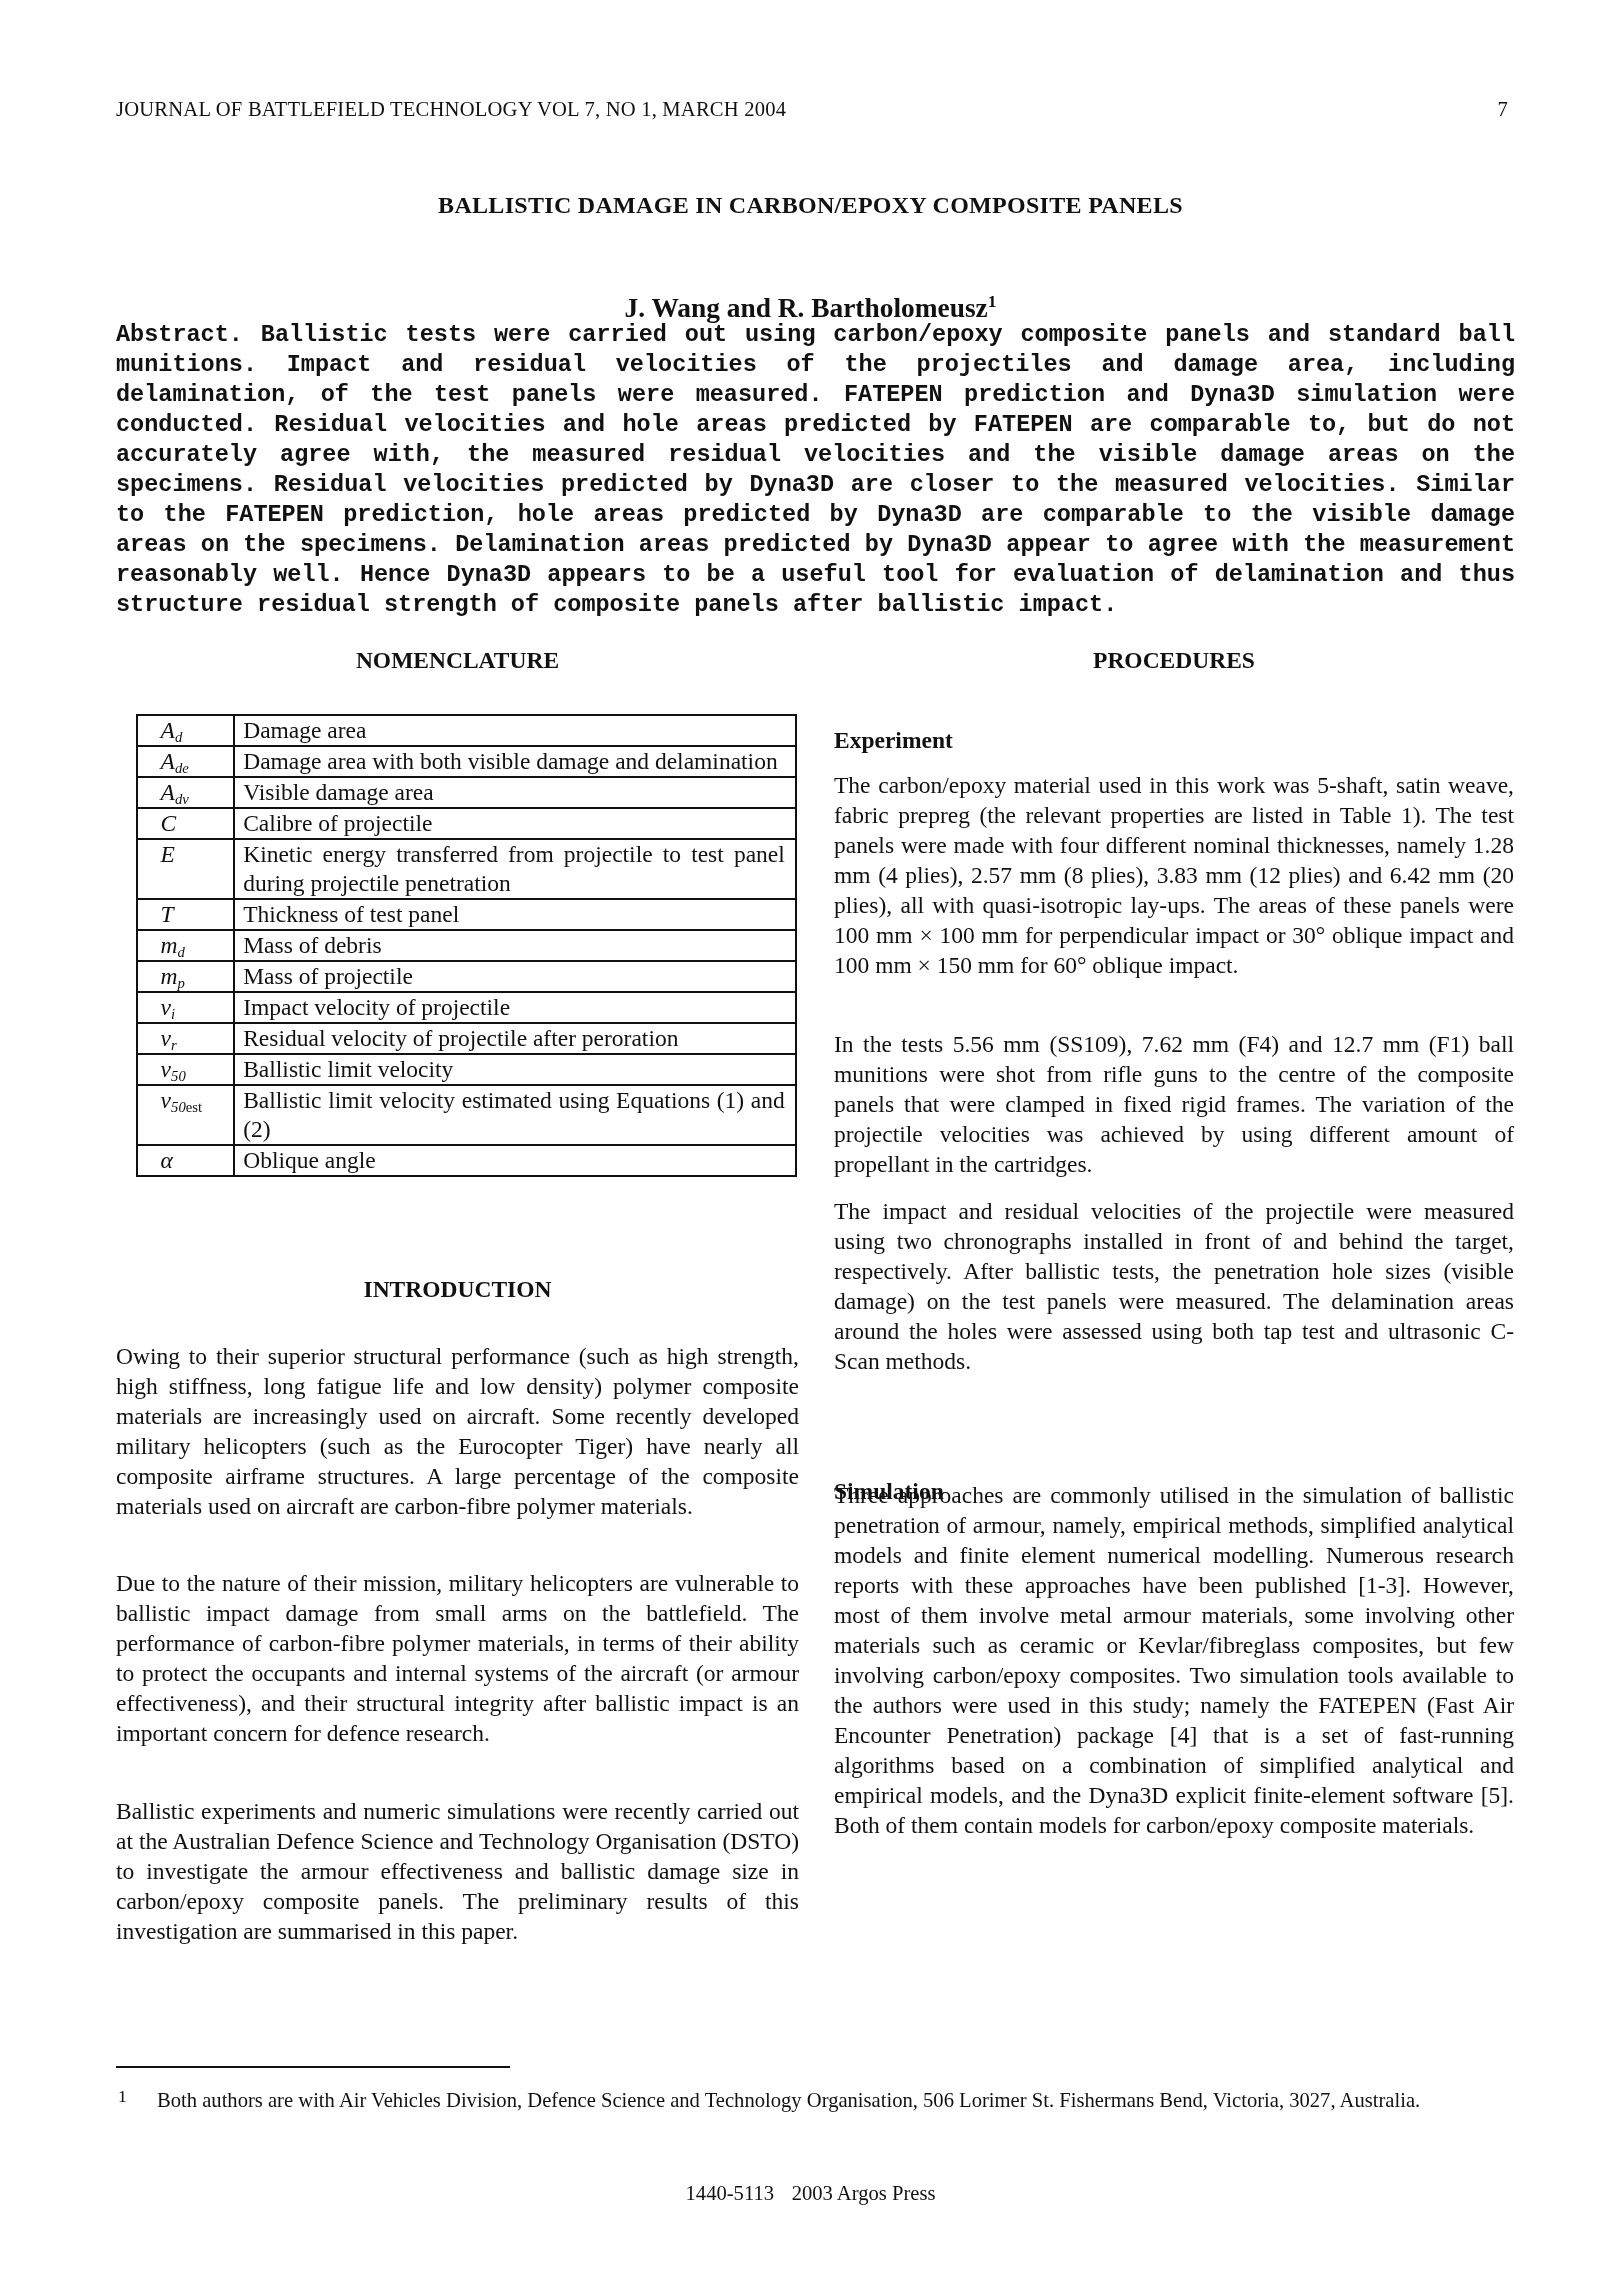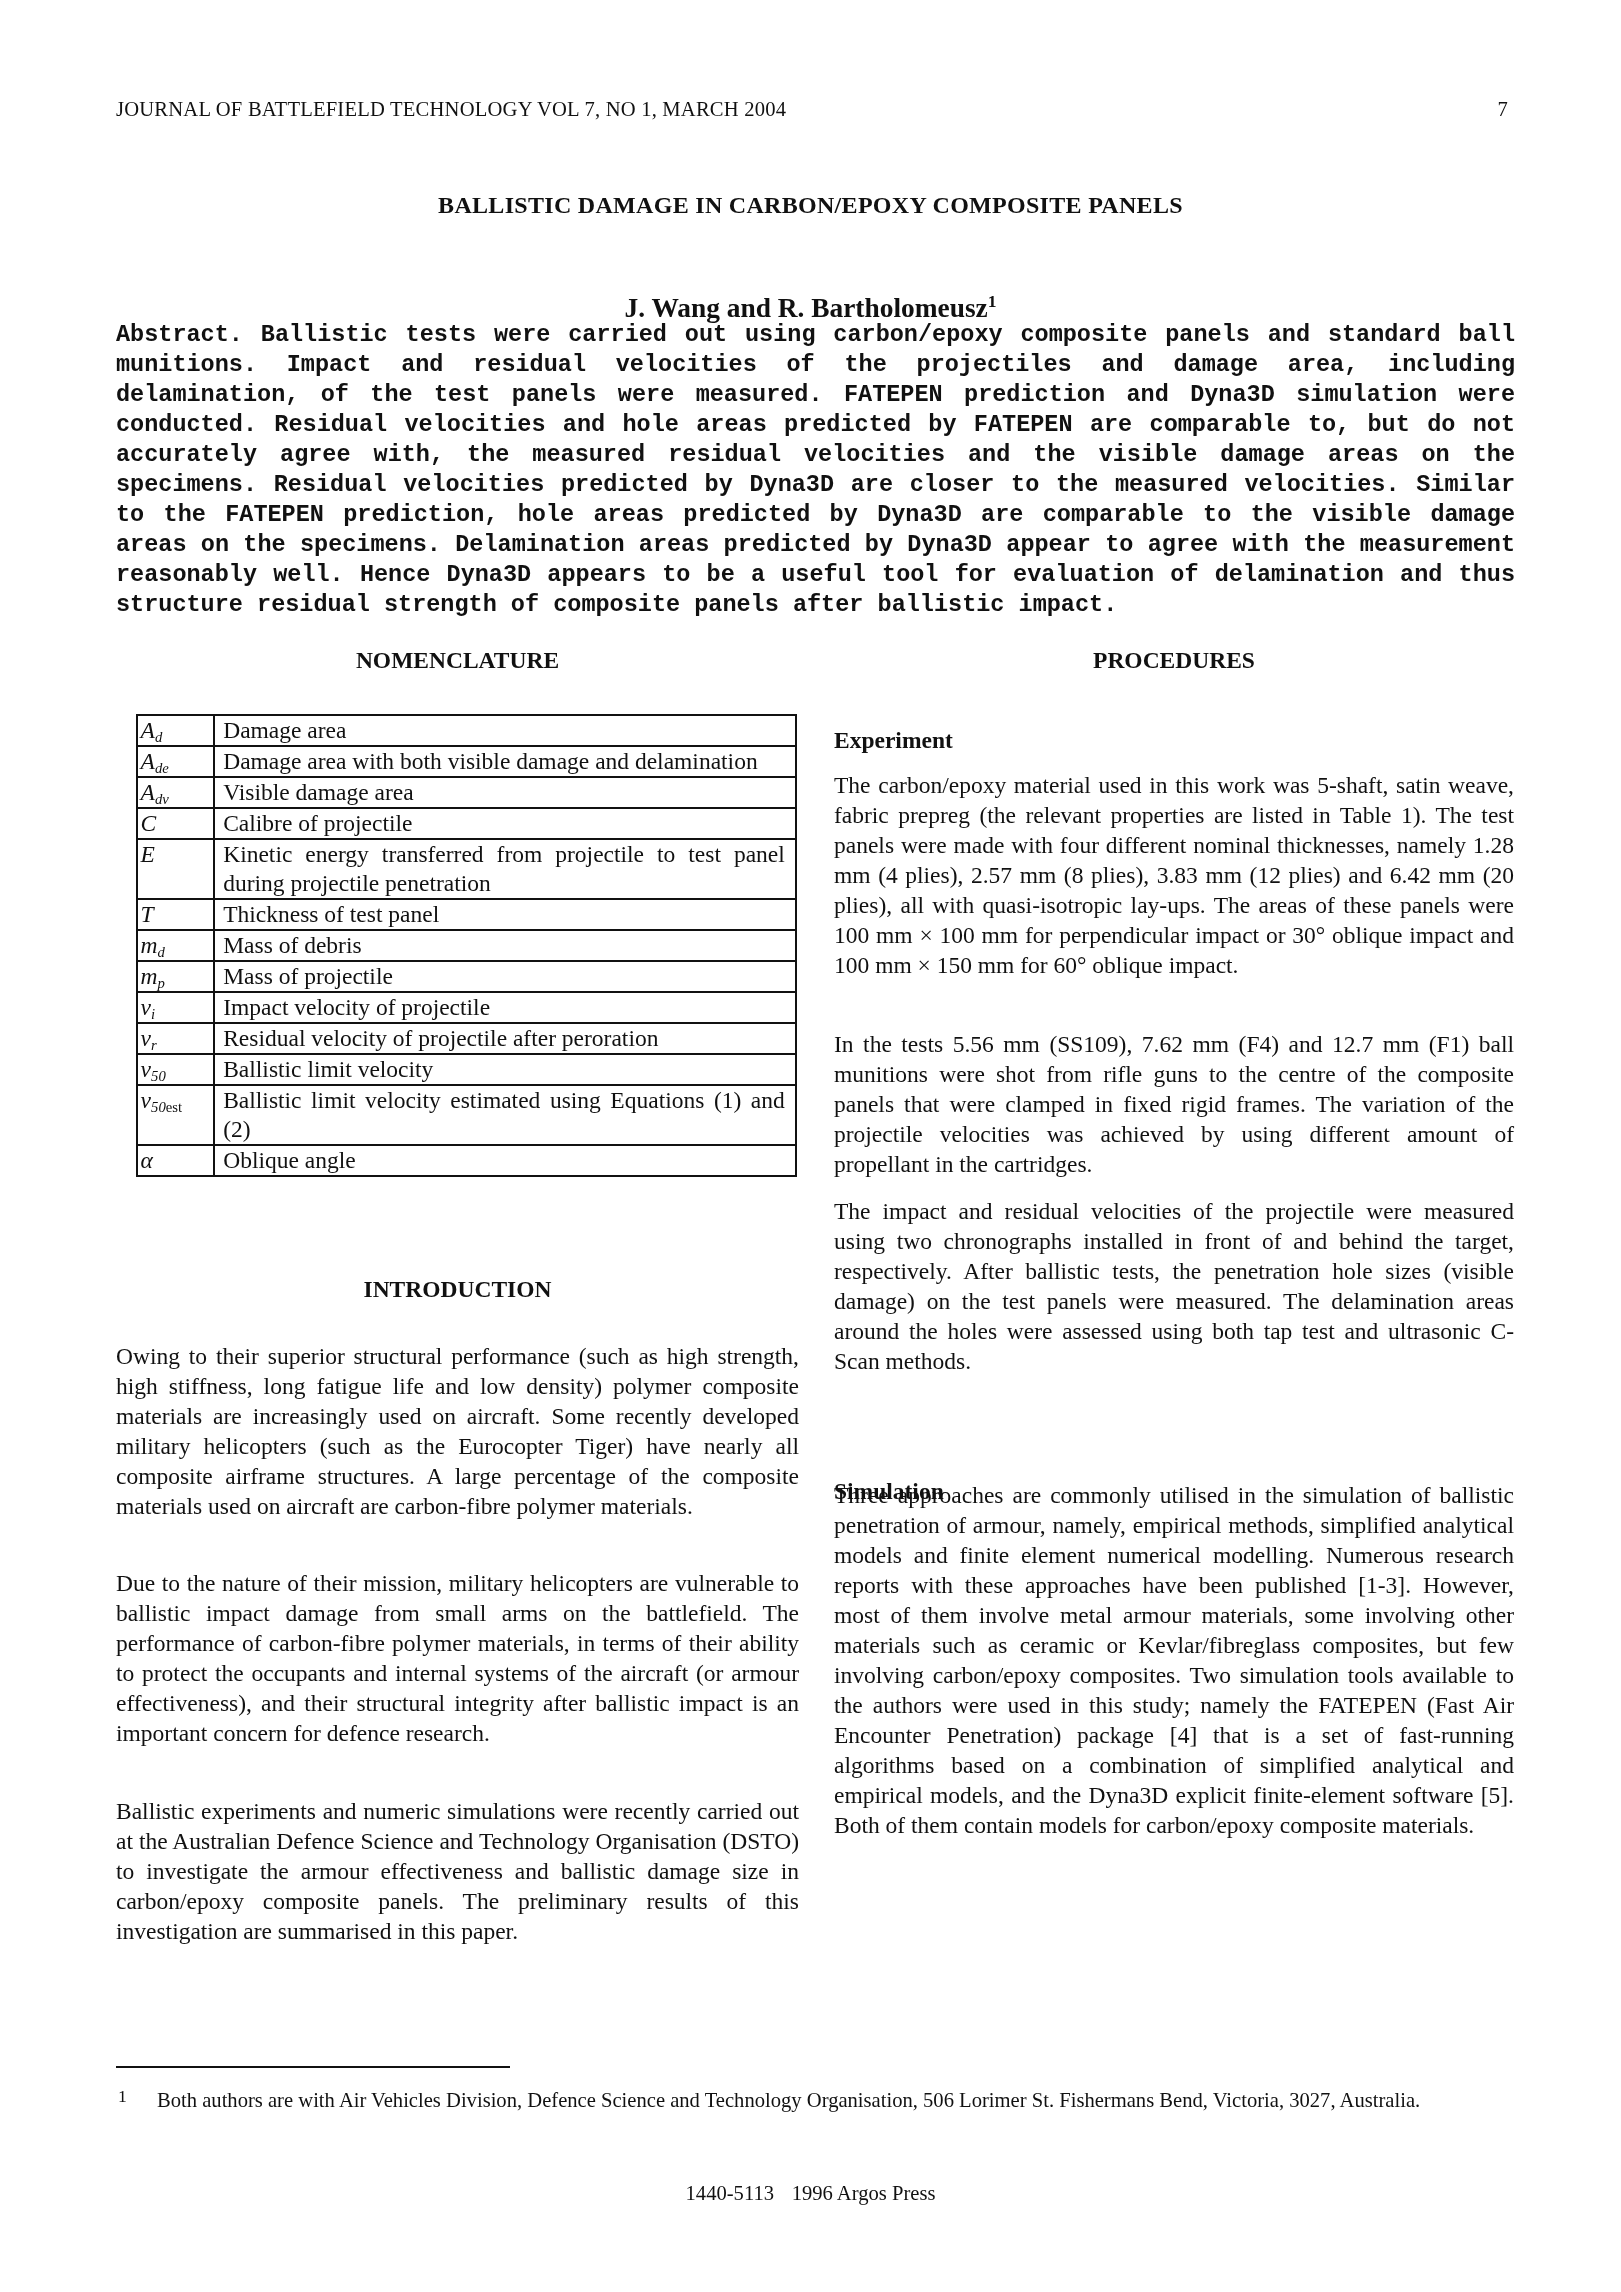--- a/index.html
+++ b/index.html
@@ -36,21 +36,21 @@
     position: absolute; left: 0; width: 100%;
     font-size: 23.5px; line-height: 30px; text-align: justify;
   }
   table.nomen {
     position: absolute; left: 19.6px; top: 714px; width: 661px;
     border-collapse: collapse; font-size: 23.5px; line-height: 29px;
   }
   table.nomen td {
     border: 2px solid #111; padding: 0 9.8px 0 7.8px; vertical-align: top; text-align: justify;
   }
-  table.nomen td.sym { width: 63px; font-style: italic; padding-left: 3px; border-radius: 8px; }
+  table.nomen td.sym { width: 63px; font-style: italic; padding-left: 23px; border-radius: 8px; }
   table.nomen td.sym sub { font-size: 14.7px; font-style: italic; vertical-align: -3.9px; line-height: 0; }
   table.nomen td.sym sub.up { font-style: normal; }
   .fn-rule { position: absolute; left: 116px; top: 2066px; width: 394px; height: 0; border-top: 2px solid #111; }
   .footnote {
     position: absolute; left: 116px; top: 2086px; width: 1399px;
     font-size: 20.6px; line-height: 28px;
   }
   .footnote .fn-mark { position: absolute; left: 2px; top: -3.9px; font-size: 17.6px; }
   .footnote .fn-text { margin-left: 41px; display: block; }
   .issn {
@@ -150,15 +150,15 @@
   <div class="para" style="top:1480px;">Three approaches are commonly utilised in the simulation of ballistic penetration of armour, namely, empirical methods, simplified analytical models and finite element numerical modelling. Numerous research reports with these approaches have been published [1-3]. However, most of them involve metal armour materials, some involving other materials such as ceramic or Kevlar/fibreglass composites, but few involving carbon/epoxy composites. Two simulation tools available to the authors were used in this study; namely the FATEPEN (Fast Air Encounter Penetration) package [4] that is a set of fast-running algorithms based on a combination of simplified analytical and empirical models, and the Dyna3D explicit finite-element software [5]. Both of them contain models for carbon/epoxy composite materials.</div>
 </div>
 
 <div class="fn-rule"></div>
 <div class="footnote">
   <span class="fn-mark">1</span>
   <span class="fn-text">Both authors are with Air Vehicles Division, Defence Science and Technology Organisation, 506 Lorimer St. Fishermans Bend, Victoria, 3027, Australia.</span>
 </div>
 
 <div class="issn">
-  <span>1440-5113</span><span>1996 Argos Press</span>
+  <span>1440-5113</span><span>2003 Argos Press</span>
 </div>
 
 
 </body></html>

